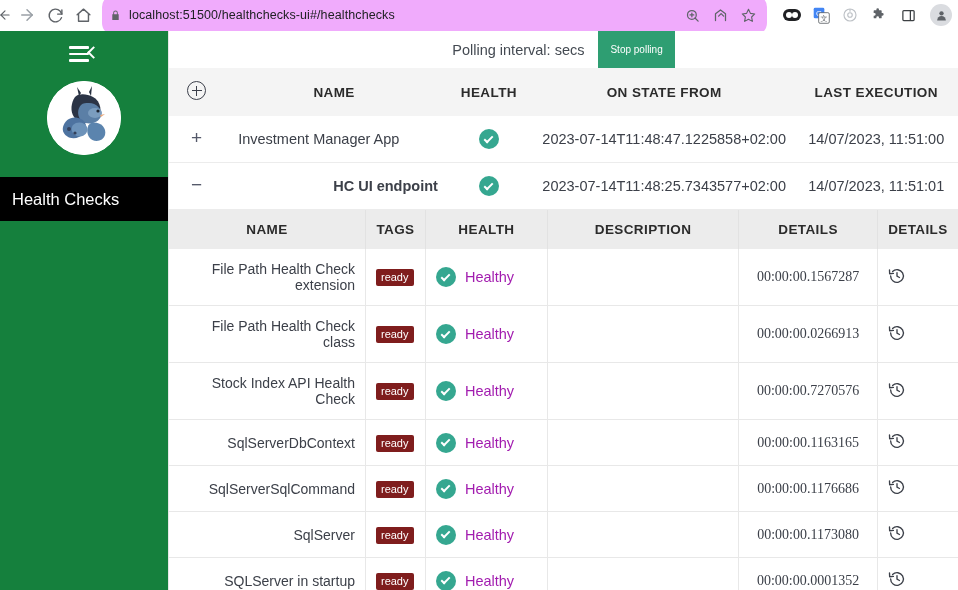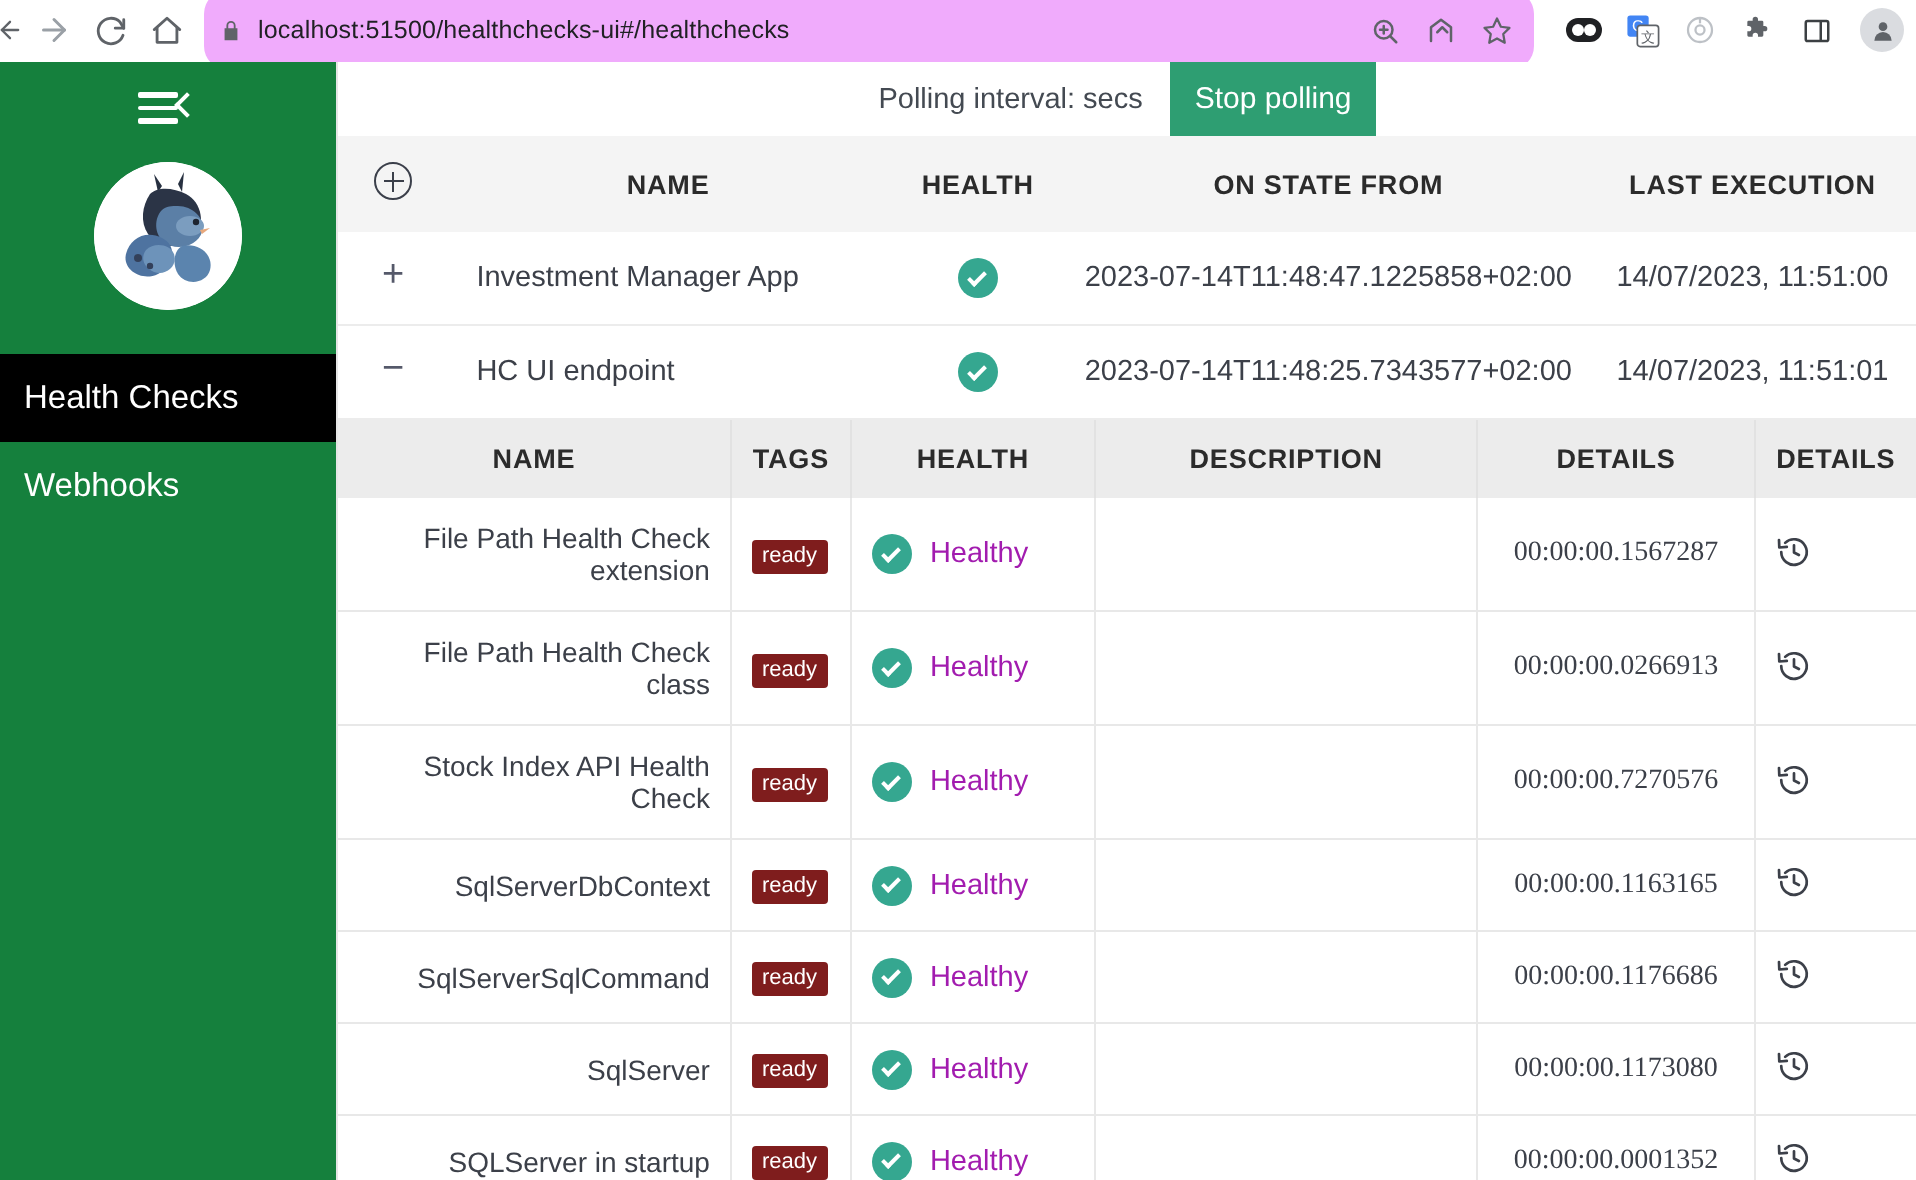--- a/index.html
+++ b/index.html
@@ -143,21 +143,21 @@
   }
   .polling-label {
     font-size: 14.5px;
     color: #444a52;
     margin-right: 14px;
   }
   .stop-btn {
     background: #2e9e72;
     color: #ffffff;
     border: none;
-    font-size: 15px;
+    font-size: 10px;
     font-family: "Liberation Sans", sans-serif;
     padding: 9px 12px;
     height: 37px;
     cursor: pointer;
     white-space: nowrap;
   }
 
   
   table { border-collapse: collapse; width: 100%; table-layout: fixed; }
   .hc-table thead th {
@@ -394,23 +394,20 @@
             <path d="M22 38 C26 34 34 35 36 40 C38 46 32 51 26 49 C21 47 19 42 22 38 Z" fill="#6d93ba"></path>
             <path d="M40 36 C48 34 56 40 54 48 C52 55 42 56 38 50 C35 45 36 38 40 36 Z" fill="#5b84ae"></path>
             <circle cx="18" cy="42" r="2" fill="#33405a"></circle>
             <circle cx="24" cy="46" r="1.6" fill="#33405a"></circle>
           </g>
         </svg>
       </span>
     </div>
     <div class="nav-item active">
       <span>Health Checks</span>
-    </div>
-    <div class="nav-item">
-      <span>Webhooks</span>
     </div>
   </div>
 
   <div class="main">
 
     <div class="toolbar">
       <span class="polling-label">Polling interval: secs</span>
       <button class="stop-btn">Stop polling</button>
     </div>
 
@@ -444,21 +441,21 @@
                 <span class="tick"></span>
               </span>
           </td>
           <td>2023-07-14T11:48:47.1225858+02:00</td>
           <td>14/07/2023, 11:51:00</td>
         </tr>
         <tr>
           <td class="toggle-cell">
             <span class="toggle">−</span>
           </td>
-          <td style="text-align:left;padding-left:14px;">HC UI endpoint</td>
+          <td style="text-align:right;padding-left:14px;font-weight:bold;">HC UI endpoint</td>
           <td>
             <span class="check-circle">
                 <span class="tick"></span>
               </span>
           </td>
           <td>2023-07-14T11:48:25.7343577+02:00</td>
           <td>14/07/2023, 11:51:01</td>
         </tr>
       </tbody>
     </table>

